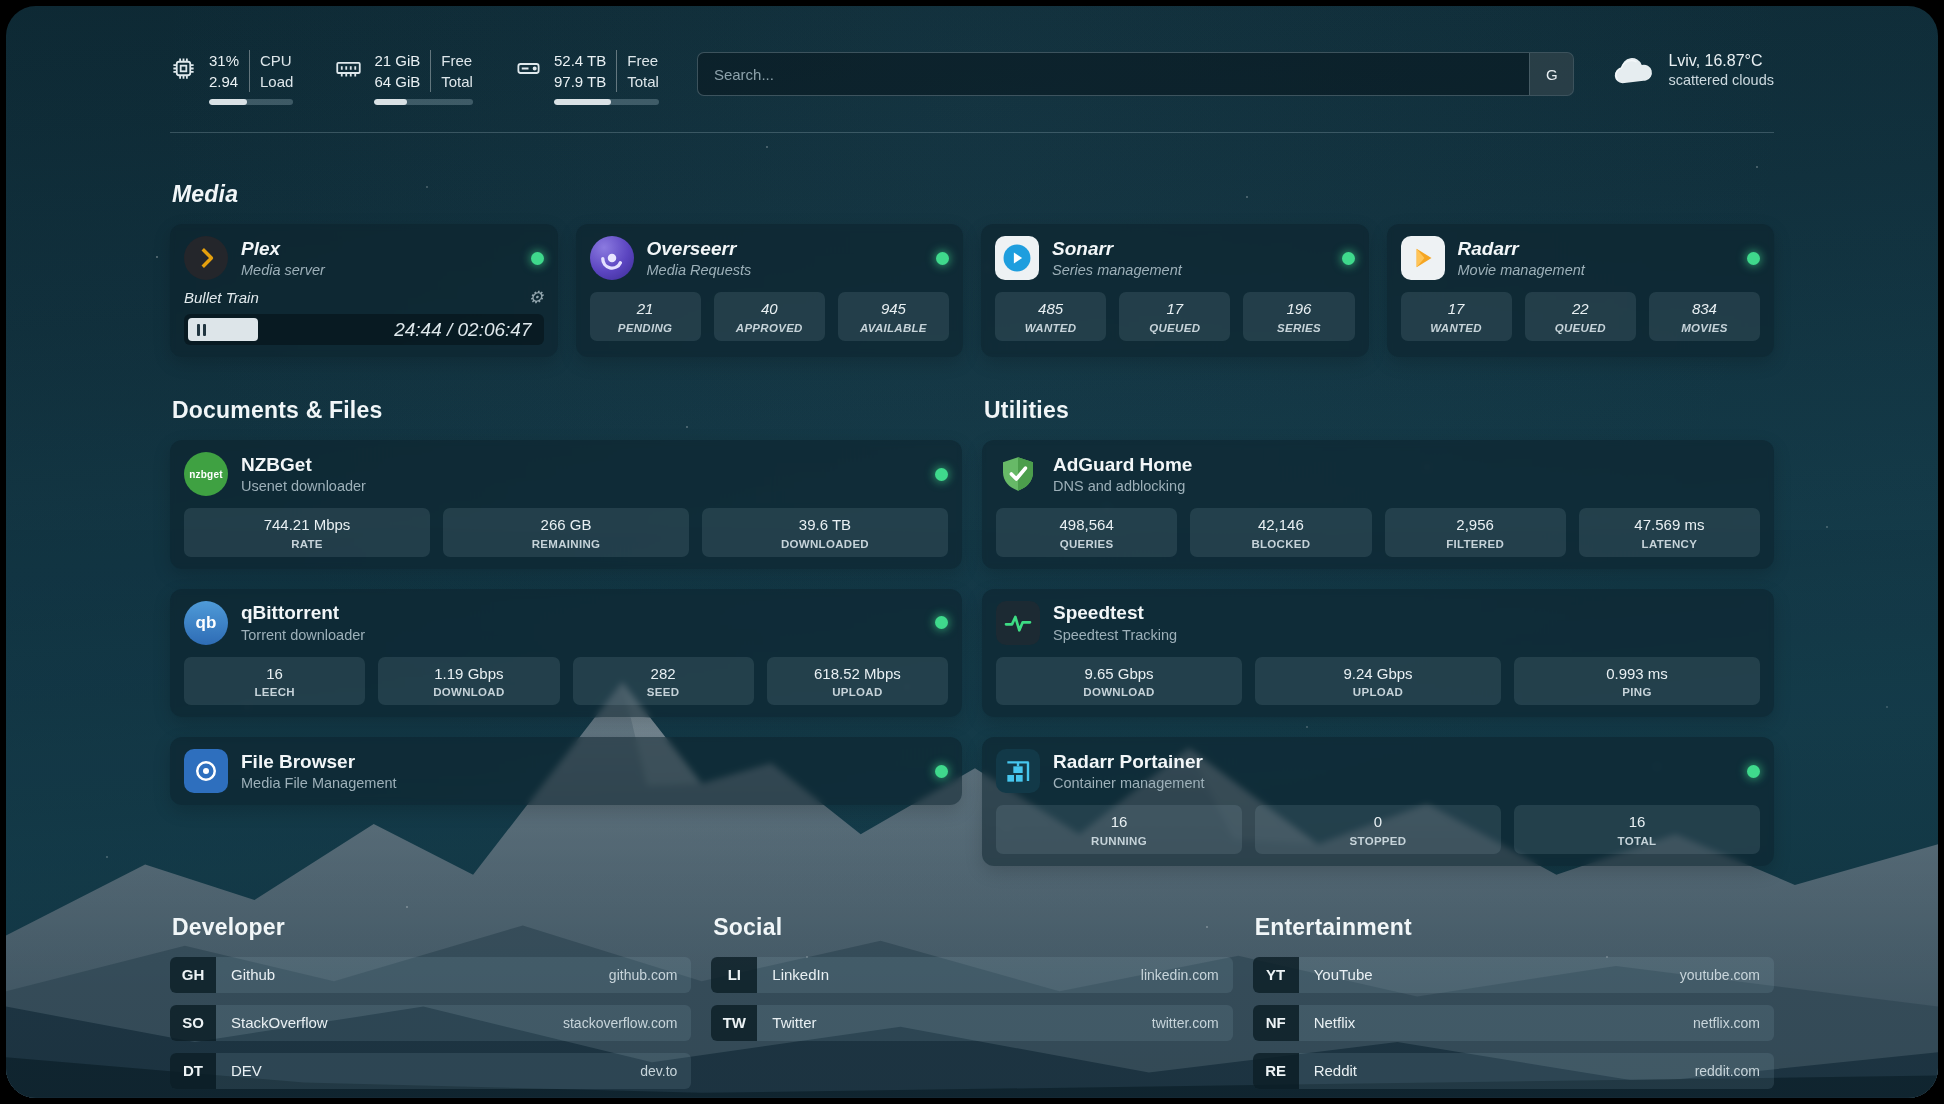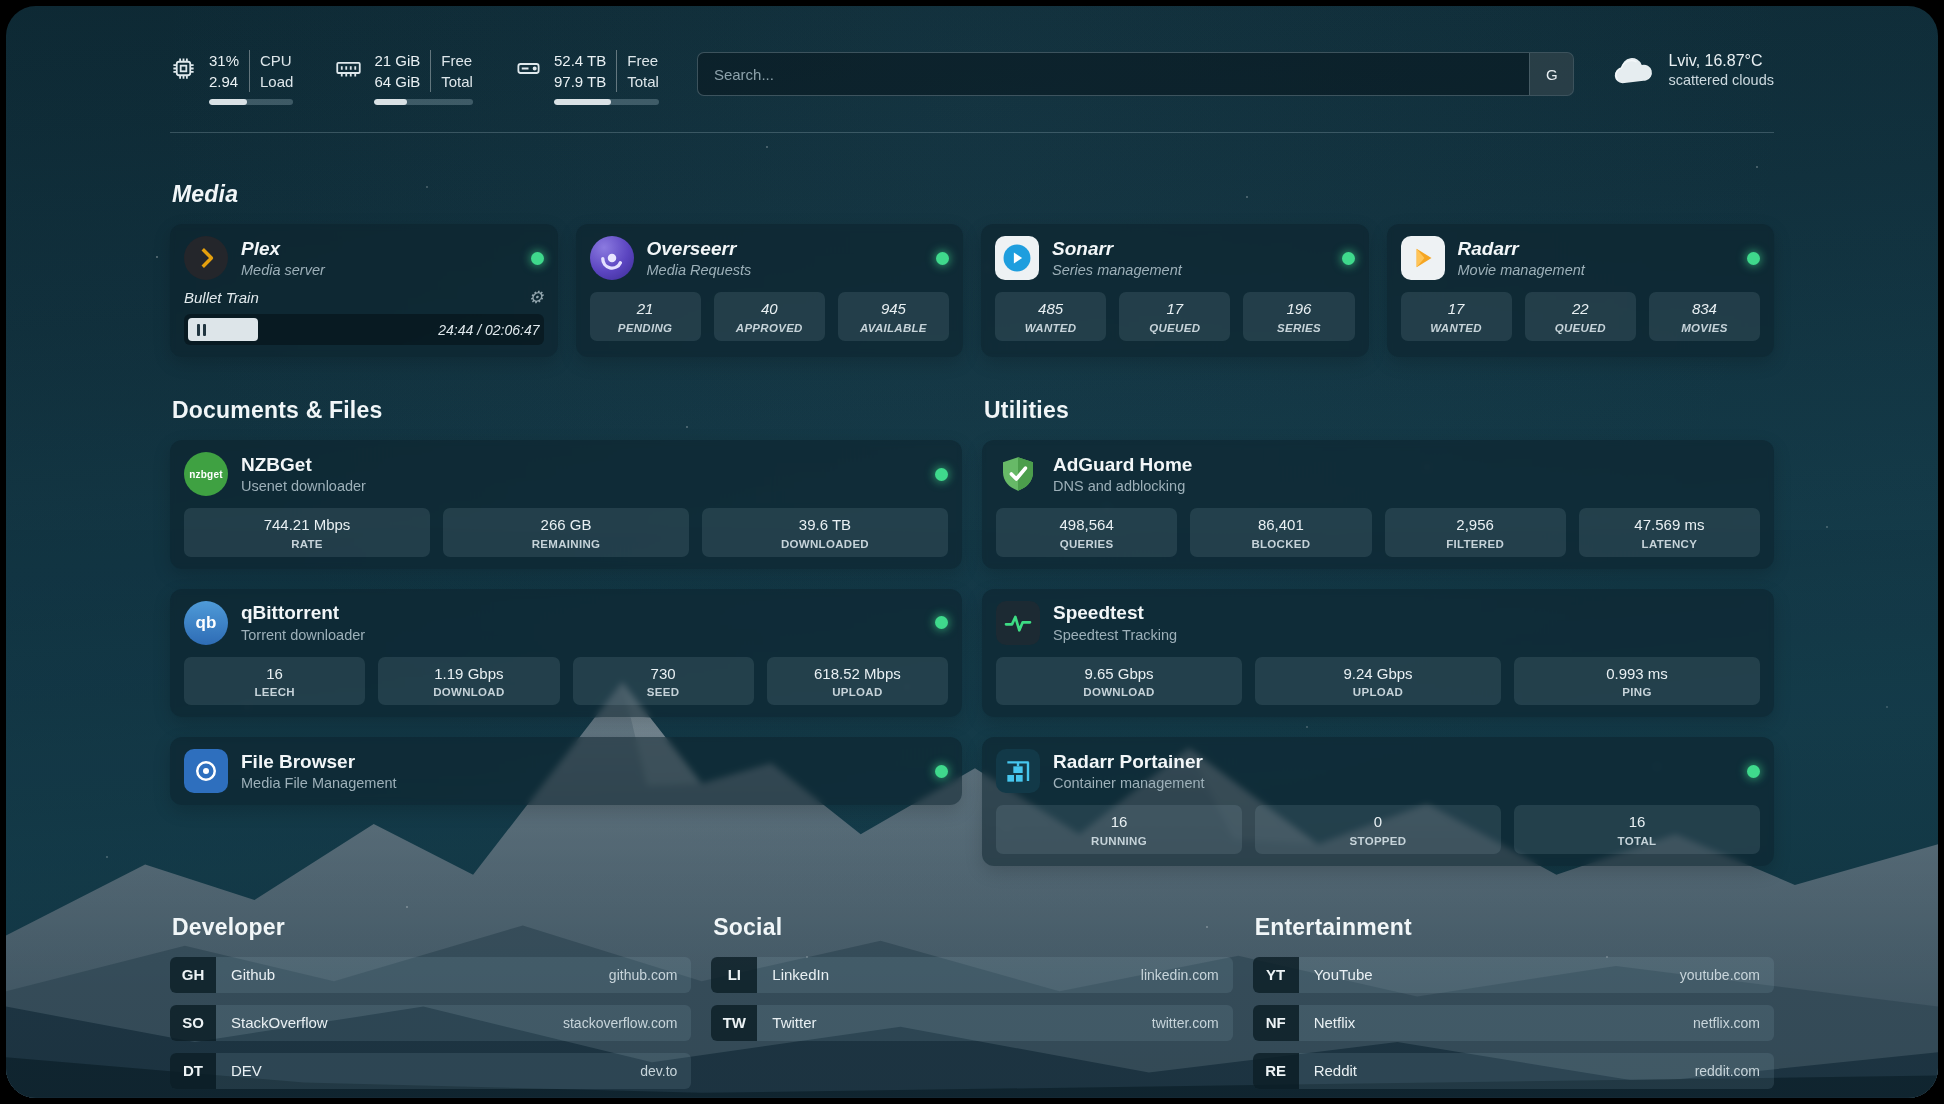--- a/index.html
+++ b/index.html
@@ -79,21 +79,21 @@
 
   
   .plex-now { display:flex; align-items:center; justify-content:space-between; margin-top:9px; }
   .plex-track-title { font-size:15px; color:#e3ebee; }
   .gear-icon { color:#93a6ae; font-size:17px; cursor:pointer; line-height:1; }
   .player { position:relative; margin-top:8px; height:31px; background:rgba(6,16,22,.55); border-radius:6px; overflow:hidden; }
   .player-fill { position:absolute; left:4px; top:4px; bottom:4px; background:#dde5e9; border-radius:4px;
     display:flex; align-items:center; min-width:34px; }
   .pause-icon { display:flex; gap:3px; margin-left:9px; cursor:pointer; }
   .pause-icon span { display:block; width:3px; height:12px; background:#223641; border-radius:1px; }
-  .player-time { position:absolute; right:4px; top:50%; transform:translateY(-50%); font-size:14px; color:#dfe8ec; }
+  .player-time { position:absolute; right:12px; top:50%; transform:translateY(-50%); font-size:19px; color:#dfe8ec; }
 
   
   .twocol { display:grid; grid-template-columns:1fr 1fr; gap:20px; margin-top:40px; }
   .col-cards { display:flex; flex-direction:column; gap:20px; }
 
   
   .bookmarks { display:grid; grid-template-columns:repeat(3,1fr); gap:20px; margin-top:48px; }
   .bm-row { display:flex; align-items:center; height:36px; background:rgba(150,185,198,.14);
     border-radius:6px; overflow:hidden; margin-bottom:12px; cursor:pointer; }
   .bm-abbr { width:46px; align-self:stretch; background:rgba(7,24,32,.78); display:flex; align-items:center;
@@ -400,21 +400,21 @@
             <div class="stats">
               <div class="stat">
                 <div class="stat-value">16</div>
                 <div class="stat-label">LEECH</div>
               </div>
               <div class="stat">
                 <div class="stat-value">1.19 Gbps</div>
                 <div class="stat-label">DOWNLOAD</div>
               </div>
               <div class="stat">
-                <div class="stat-value">730</div>
+                <div class="stat-value">282</div>
                 <div class="stat-label">SEED</div>
               </div>
               <div class="stat">
                 <div class="stat-value">618.52 Mbps</div>
                 <div class="stat-label">UPLOAD</div>
               </div>
             </div>
           </section>
 
           <section class="card">
@@ -452,21 +452,21 @@
                 <div class="card-title">AdGuard Home</div>
                 <div class="card-sub">DNS and adblocking</div>
               </div>
             </div>
             <div class="stats">
               <div class="stat">
                 <div class="stat-value">498,564</div>
                 <div class="stat-label">QUERIES</div>
               </div>
               <div class="stat">
-                <div class="stat-value">86,401</div>
+                <div class="stat-value">42,146</div>
                 <div class="stat-label">BLOCKED</div>
               </div>
               <div class="stat">
                 <div class="stat-value">2,956</div>
                 <div class="stat-label">FILTERED</div>
               </div>
               <div class="stat">
                 <div class="stat-value">47.569 ms</div>
                 <div class="stat-label">LATENCY</div>
               </div>

